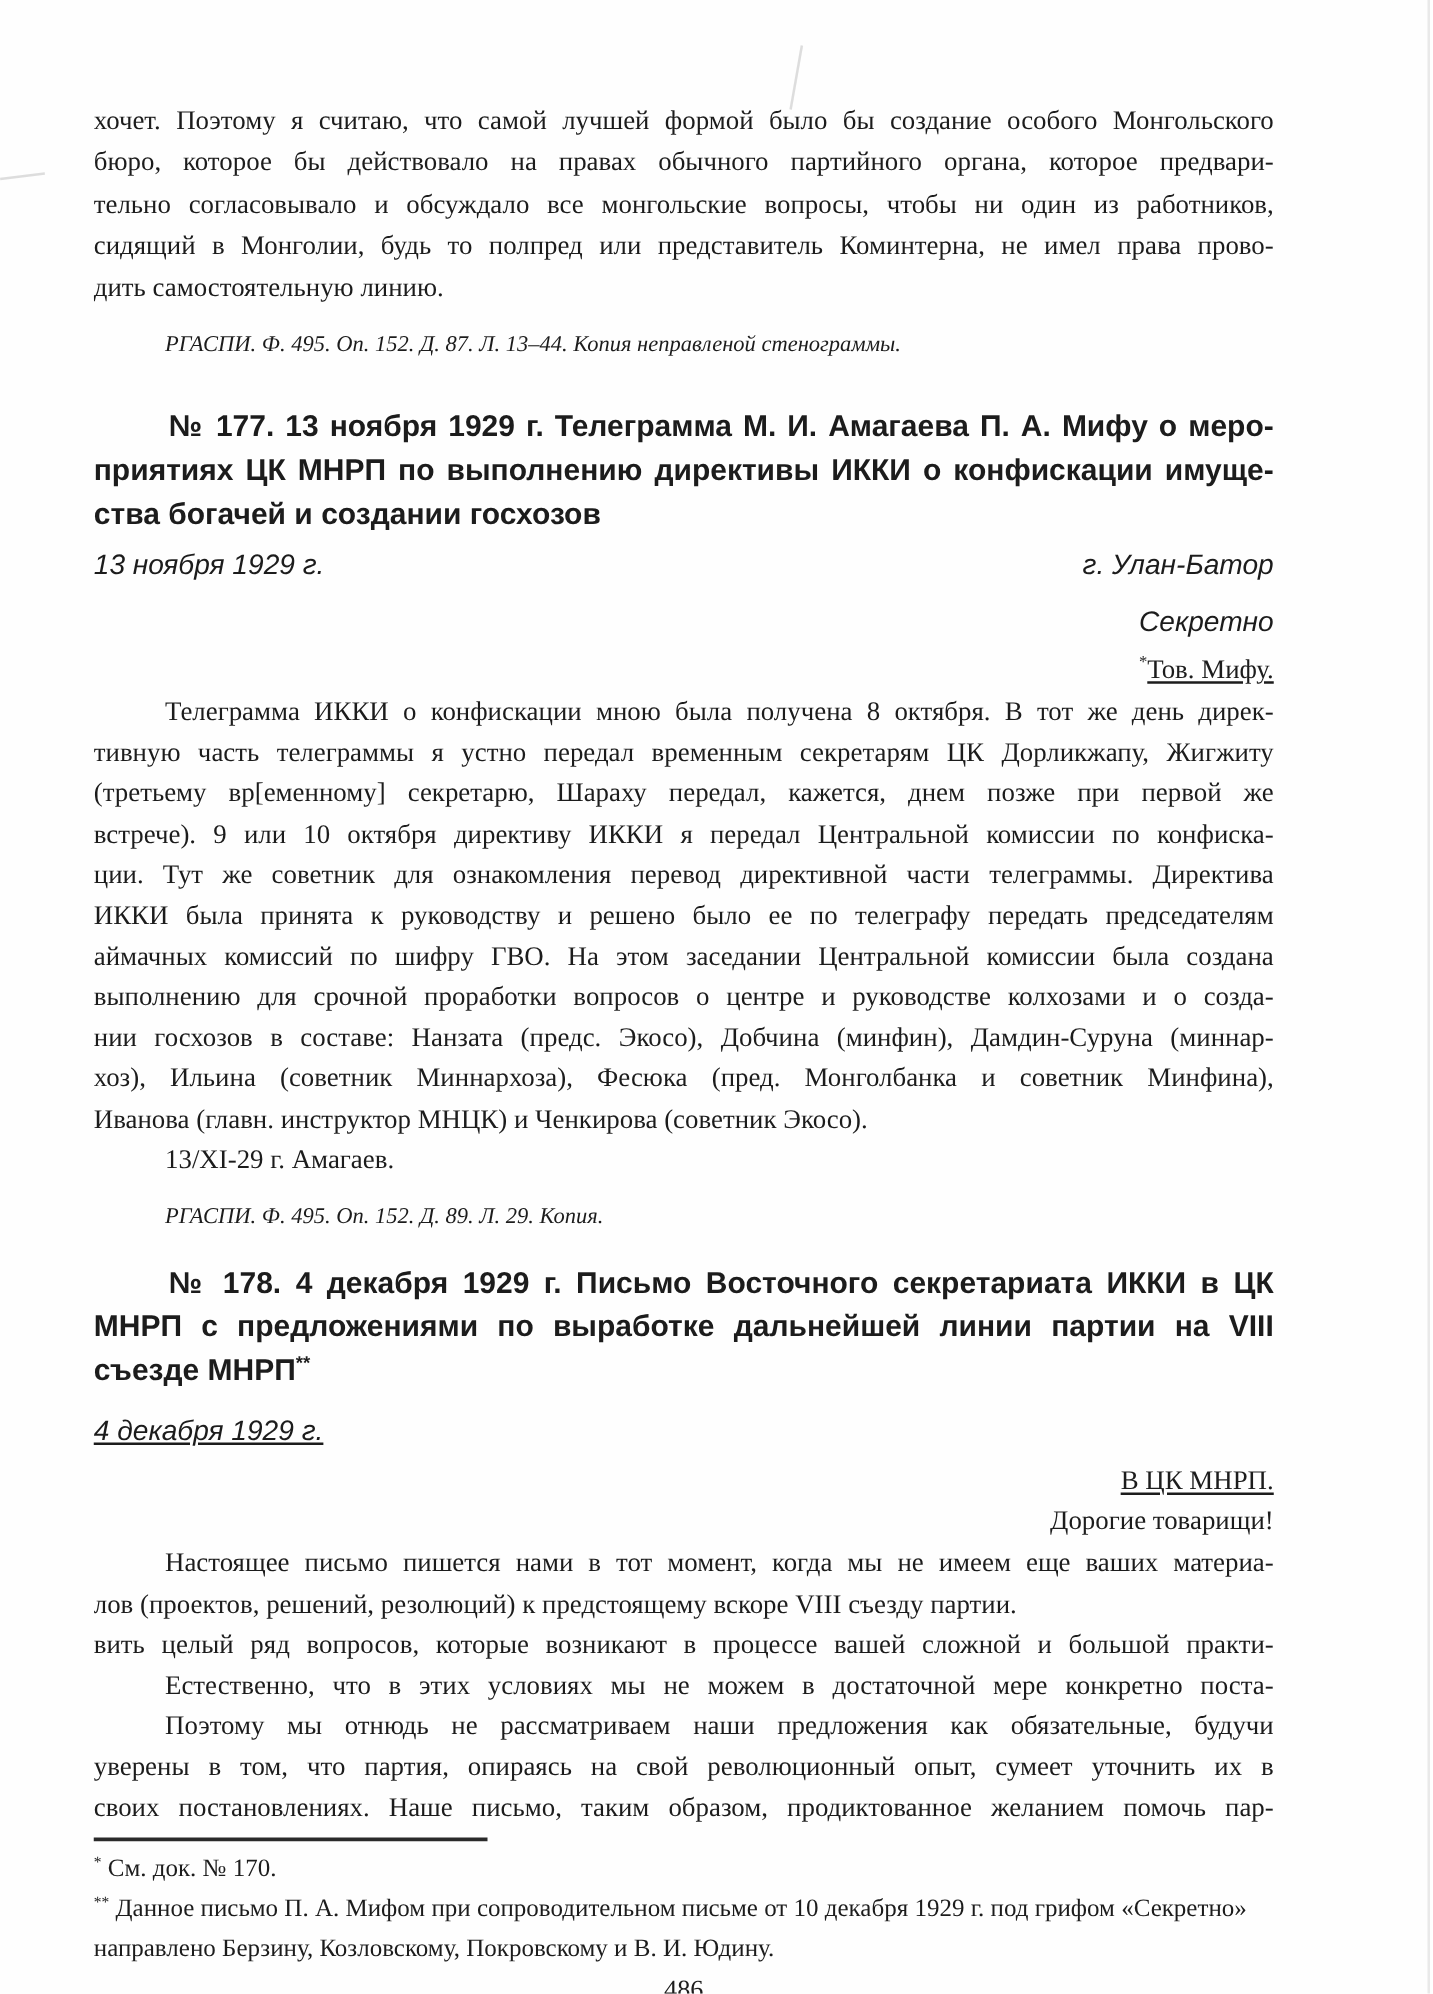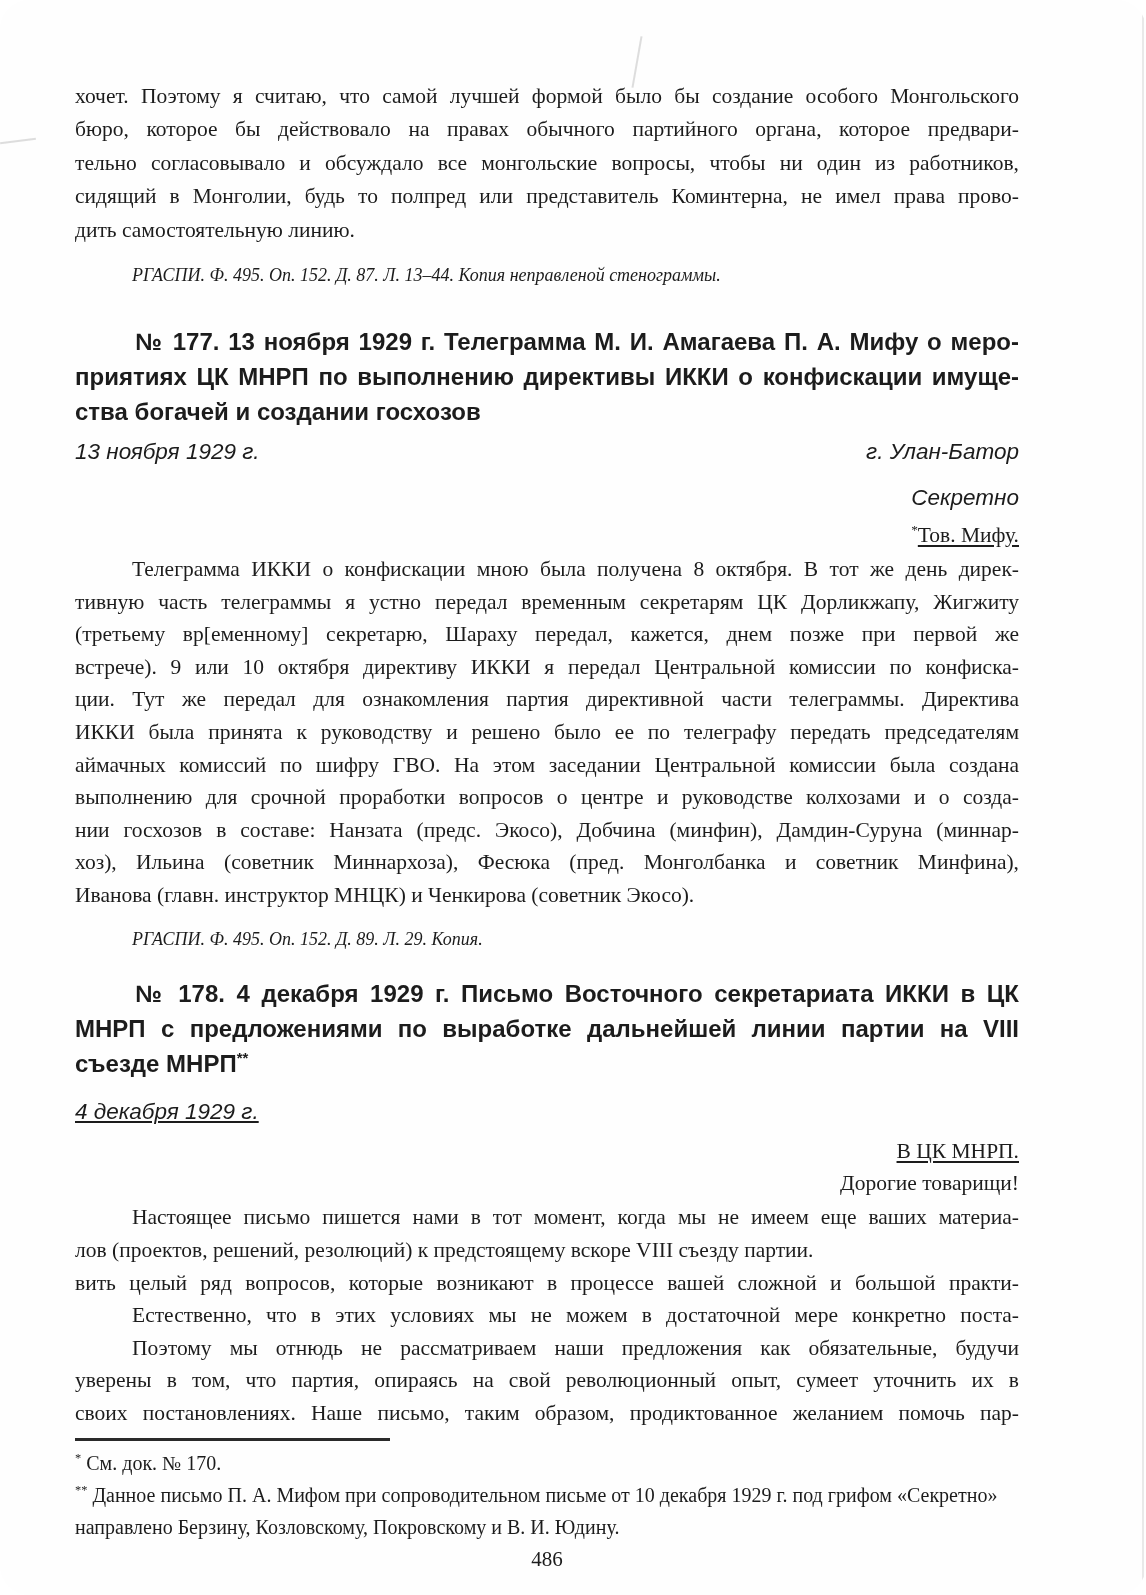--- a/index.html
+++ b/index.html
@@ -2,21 +2,20 @@
 <html lang="ru"><head>
 <meta charset="utf-8">
 <style>
   html,body{margin:0;padding:0;background:#ffffff;}
   .page{
     position:relative;
     width:1146px;height:1595px;
     background:#fefefe;
     overflow:hidden;
     color:#1c1c1c;
-    border-radius:29px;
   }
   .content{position:absolute;left:75px;top:78px;width:944px;}
 
   
   .line{
     font-family:"Liberation Serif","DejaVu Serif",serif;
     font-size:21.5px;
     height:32.6px;line-height:32.6px;
     overflow:hidden;
     white-space:normal;
@@ -133,29 +132,30 @@
 
     <div class="center-line salutation">
       <sup class="fn-marker">*</sup><span class="underlined">Тов. Мифу.</span>
     </div>
 
     <div class="body-text">
         <div class="line j ind">Телеграмма ИККИ о конфискации мною была получена 8 октября. В тот же день дирек-</div>
         <div class="line j">тивную часть телеграммы я устно передал временным секретарям ЦК Дорликжапу, Жигжиту</div>
         <div class="line j">(третьему вр[еменному] секретарю, Шараху передал, кажется, днем позже при первой же</div>
         <div class="line j">встрече). 9 или 10 октября директиву ИККИ я передал Центральной комиссии по конфиска-</div>
-        <div class="line j">ции. Тут же передал для ознакомления партия директивной части телеграммы. Директива</div>
+        <div class="line j">ции. Тут же советник для ознакомления перевод директивной части телеграммы. Директива</div>
         <div class="line j">ИККИ была принята к руководству и решено было ее по телеграфу передать председателям</div>
         <div class="line j">аймачных комиссий по шифру ГВО. На этом заседании Центральной комиссии была создана</div>
         <div class="line j">выполнению для срочной проработки вопросов о центре и руководстве колхозами и о созда-</div>
         <div class="line j">нии госхозов в составе: Нанзата (предс. Экосо), Добчина (минфин), Дамдин-Суруна (миннар-</div>
         <div class="line j">хоз), Ильина (советник Миннархоза), Фесюка (пред. Монголбанка и советник Минфина),</div>
         <div class="line">Иванова (главн. инструктор МНЦК) и Ченкирова (советник Экосо).</div>
       </div>
 
+    <div class="line ind sig">13/XI-29 г. Амагаев.</div>
 
     <div class="archive-ref">РГАСПИ. Ф. 495. Оп. 152. Д. 89. Л. 29. Копия.</div>
 
     <div class="doc-heading second">
       <div class="h-line j ind">№ 178. 4 декабря 1929 г. Письмо Восточного секретариата ИККИ в ЦК</div>
       <div class="h-line j">МНРП с предложениями по выработке дальнейшей линии партии на VIII</div>
       <div class="h-line"><span>съезде МНРП</span><sup class="h-sup">**</sup></div>
     </div>
 
     <div class="dateline d178">

